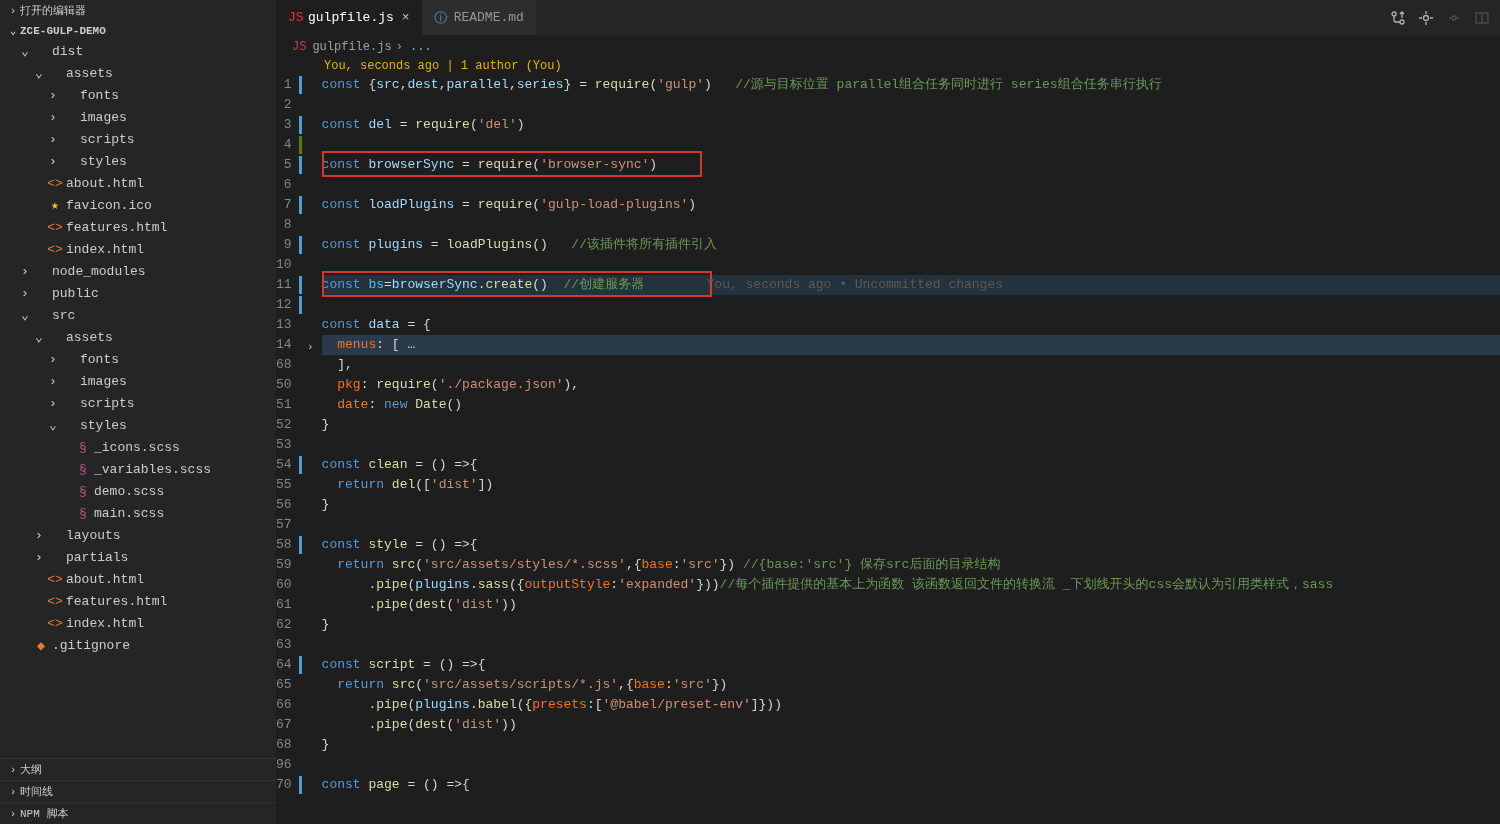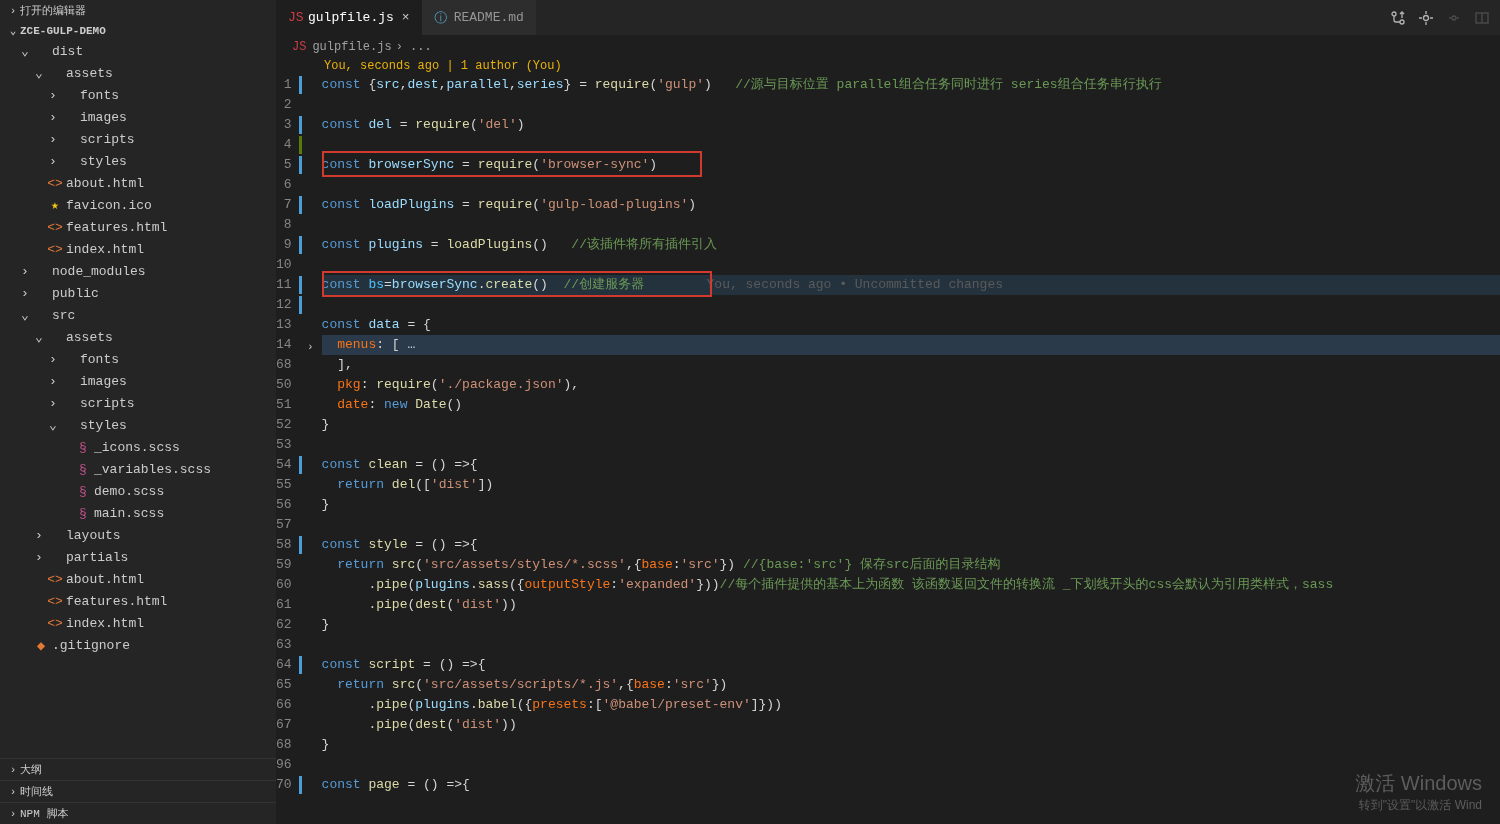--- a/index.html
+++ b/index.html
@@ -299,18 +299,14 @@
           <div class="ln">66</div>
           <div class="ln">67</div>
           <div class="ln">68</div>
           <div class="ln">96</div>
           <div class="ln">70<span class="mod"></span></div>
         </div>
       <div class="code" id="code"><div class="row"><span class="t-kw">const</span> <span class="t-punc">{</span><span class="t-var">src</span><span class="t-punc">,</span><span class="t-var">dest</span><span class="t-punc">,</span><span class="t-var">parallel</span><span class="t-punc">,</span><span class="t-var">series</span><span class="t-punc">} = </span><span class="t-fn">require</span><span class="t-punc">(</span><span class="t-str">'gulp'</span><span class="t-punc">)</span>   <span class="t-cmt">//源与目标位置 parallel组合任务同时进行 series组合任务串行执行</span></div><div class="row">&nbsp;</div><div class="row"><span class="t-kw">const</span> <span class="t-var">del</span> <span class="t-punc">=</span> <span class="t-fn">require</span><span class="t-punc">(</span><span class="t-str">'del'</span><span class="t-punc">)</span></div><div class="row">&nbsp;</div><div class="row"><span class="t-kw">const</span> <span class="t-var">browserSync</span> <span class="t-punc">=</span> <span class="t-fn">require</span><span class="t-punc">(</span><span class="t-str">'browser-sync'</span><span class="t-punc">)</span></div><div class="row">&nbsp;</div><div class="row"><span class="t-kw">const</span> <span class="t-var">loadPlugins</span> <span class="t-punc">=</span> <span class="t-fn">require</span><span class="t-punc">(</span><span class="t-str">'gulp-load-plugins'</span><span class="t-punc">)</span></div><div class="row">&nbsp;</div><div class="row"><span class="t-kw">const</span> <span class="t-var">plugins</span> <span class="t-punc">=</span> <span class="t-fn">loadPlugins</span><span class="t-punc">()</span>   <span class="t-cmt">//该插件将所有插件引入</span></div><div class="row">&nbsp;</div><div class="row hl-row"><span class="t-kw">const</span> <span class="t-const">bs</span><span class="t-punc">=</span><span class="t-var">browserSync</span><span class="t-punc">.</span><span class="t-fn">create</span><span class="t-punc">()</span>  <span class="t-cmt">//创建服务器</span>        <span class="blame-inline">You, seconds ago • Uncommitted changes</span></div><div class="row">&nbsp;</div><div class="row"><span class="t-kw">const</span> <span class="t-var">data</span> <span class="t-punc">= {</span></div><div class="row hl-row" style="background: rgb(42, 58, 74);">  <span class="t-prop">menus</span><span class="t-punc">: [</span> <span class="t-punc">…</span></div><div class="row">  <span class="t-punc">],</span></div><div class="row">  <span class="t-prop">pkg</span><span class="t-punc">:</span> <span class="t-fn">require</span><span class="t-punc">(</span><span class="t-str">'./package.json'</span><span class="t-punc">),</span></div><div class="row">  <span class="t-prop">date</span><span class="t-punc">:</span> <span class="t-kw">new</span> <span class="t-fn">Date</span><span class="t-punc">()</span></div><div class="row"><span class="t-punc">}</span></div><div class="row">&nbsp;</div><div class="row"><span class="t-kw">const</span> <span class="t-fn">clean</span> <span class="t-punc">= () =&gt;{</span></div><div class="row">  <span class="t-kw">return</span> <span class="t-fn">del</span><span class="t-punc">([</span><span class="t-str">'dist'</span><span class="t-punc">])</span></div><div class="row"><span class="t-punc">}</span></div><div class="row">&nbsp;</div><div class="row"><span class="t-kw">const</span> <span class="t-fn">style</span> <span class="t-punc">= () =&gt;{</span></div><div class="row">  <span class="t-kw">return</span> <span class="t-fn">src</span><span class="t-punc">(</span><span class="t-str">'src/assets/styles/*.scss'</span><span class="t-punc">,{</span><span class="t-prop">base</span><span class="t-punc">:</span><span class="t-str">'src'</span><span class="t-punc">})</span> <span class="t-cmt">//{base:'src'} 保存src后面的目录结构</span></div><div class="row">      <span class="t-punc">.</span><span class="t-fn">pipe</span><span class="t-punc">(</span><span class="t-var">plugins</span><span class="t-punc">.</span><span class="t-fn">sass</span><span class="t-punc">({</span><span class="t-prop">outputStyle</span><span class="t-punc">:</span><span class="t-str">'expanded'</span><span class="t-punc">}))</span><span class="t-cmt">//每个插件提供的基本上为函数 该函数返回文件的转换流 _下划线开头的css会默认为引用类样式，sass</span></div><div class="row">      <span class="t-punc">.</span><span class="t-fn">pipe</span><span class="t-punc">(</span><span class="t-fn">dest</span><span class="t-punc">(</span><span class="t-str">'dist'</span><span class="t-punc">))</span></div><div class="row"><span class="t-punc">}</span></div><div class="row">&nbsp;</div><div class="row"><span class="t-kw">const</span> <span class="t-fn">script</span> <span class="t-punc">= () =&gt;{</span></div><div class="row">  <span class="t-kw">return</span> <span class="t-fn">src</span><span class="t-punc">(</span><span class="t-str">'src/assets/scripts/*.js'</span><span class="t-punc">,{</span><span class="t-prop">base</span><span class="t-punc">:</span><span class="t-str">'src'</span><span class="t-punc">})</span></div><div class="row">      <span class="t-punc">.</span><span class="t-fn">pipe</span><span class="t-punc">(</span><span class="t-var">plugins</span><span class="t-punc">.</span><span class="t-fn">babel</span><span class="t-punc">({</span><span class="t-prop">presets</span><span class="t-punc">:[</span><span class="t-str">'@babel/preset-env'</span><span class="t-punc">]}))</span></div><div class="row">      <span class="t-punc">.</span><span class="t-fn">pipe</span><span class="t-punc">(</span><span class="t-fn">dest</span><span class="t-punc">(</span><span class="t-str">'dist'</span><span class="t-punc">))</span></div><div class="row"><span class="t-punc">}</span></div><div class="row">&nbsp;</div><div class="row"><span class="t-kw">const</span> <span class="t-fn">page</span> <span class="t-punc">= () =&gt;{</span></div></div>
       <div class="redbox" style="left:46px; top:76px; width:380px; height:26px;"></div>
       <div class="redbox" style="left:46px; top:196px; width:390px; height:26px;"></div>
     </div>
-    <div class="watermark">
-      <div class="l1">激活 Windows</div>
-      <div class="l2">转到"设置"以激活 Wind</div>
-    </div>
   </div>
 </div>
 
 </body></html>

